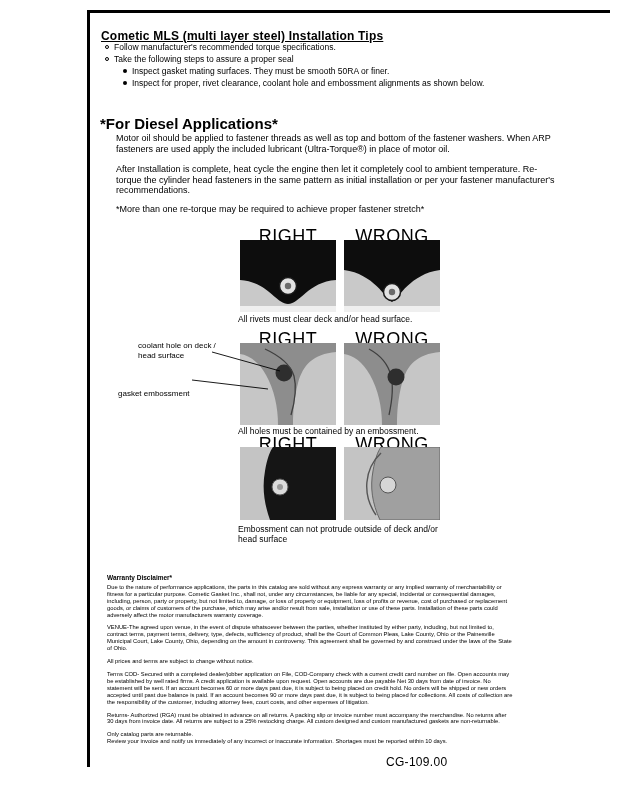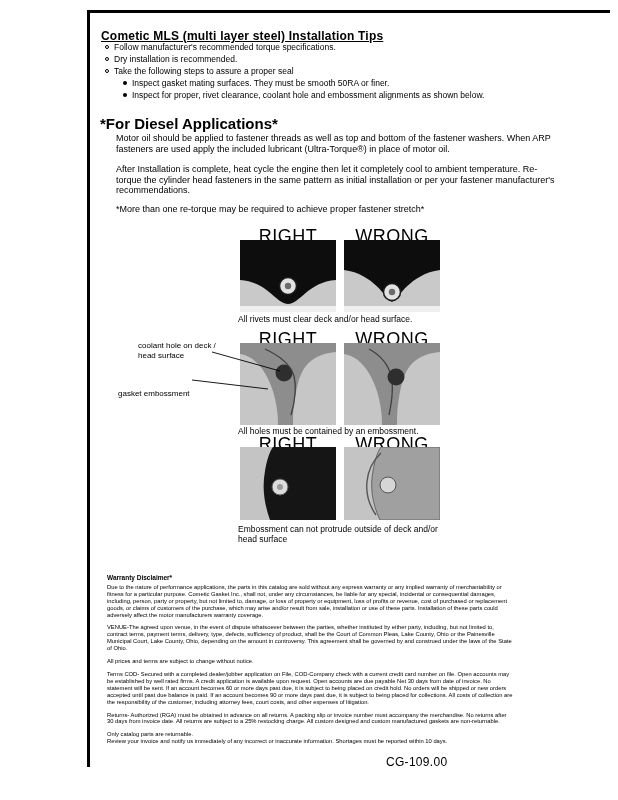--- a/index.html
+++ b/index.html
@@ -63,24 +63,20 @@
 
   <div class="abs border-top"></div>
   <div class="abs border-left"></div>
 
   <div class="abs title">Cometic MLS (multi layer steel) Installation Tips</div>
 
   <div class="abs tips">
     <div class="tip">
       <span class="odot"></span>
       <span class="tip-text">Follow manufacturer's recommended torque specifications.</span>
-    </div>
-    <div class="tip">
-      <span class="odot"></span>
-      <span class="tip-text">Dry installation is recommended.</span>
     </div>
     <div class="tip">
       <span class="odot"></span>
       <span class="tip-text">Take the following steps to assure a proper seal</span>
     </div>
     <div class="tip sub">
       <span class="fdot"></span>
       <span class="tip-text">Inspect gasket mating surfaces.  They must be smooth 50RA or finer.</span>
     </div>
     <div class="tip sub">

